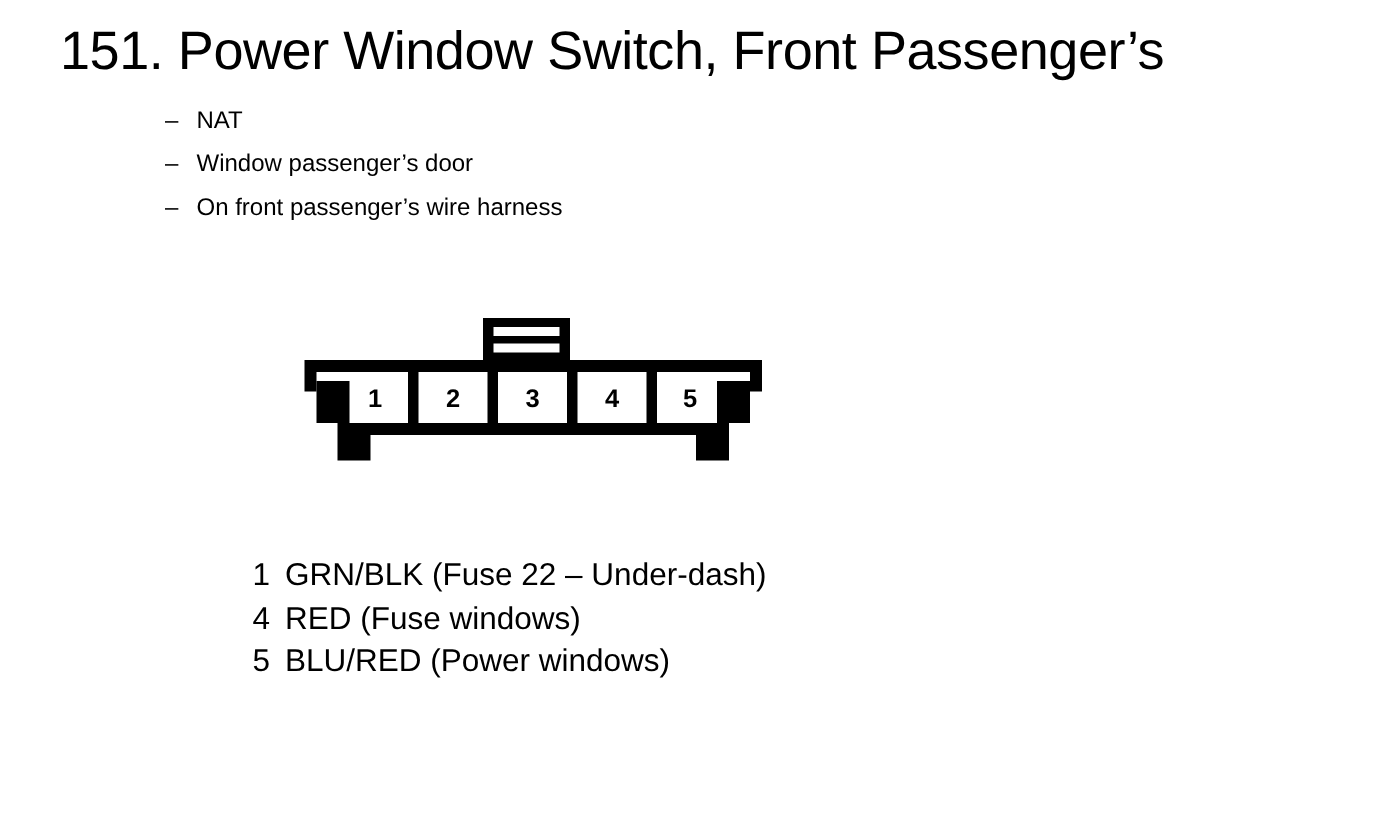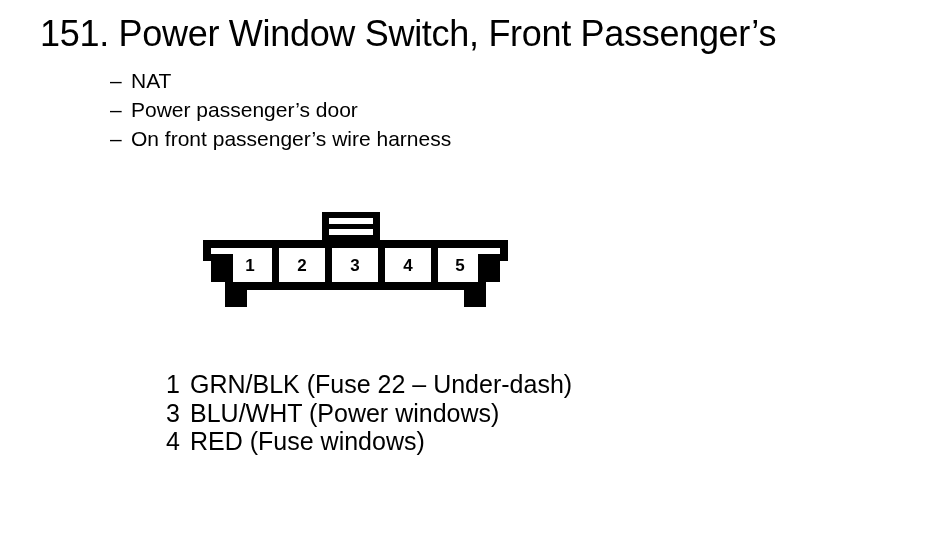--- a/index.html
+++ b/index.html
@@ -27,21 +27,21 @@
     white-space: nowrap;
     line-height: 44px;
     margin-left: 20px;
   }
 
   
   #spec-list {
     position: absolute;
     left: 110px;
     top: 66px;
-    font-size: 21px;
+    font-size: 16px;
     line-height: 29px;
   }
   #spec-list .spec-row {
     white-space: nowrap;
     display: block;
   }
   #spec-list .spec-dash {
     display: inline-block;
     width: 21px;
   }
@@ -63,21 +63,21 @@
     font-size: 17px;
     font-weight: bold;
     text-anchor: middle;
   }
 
   
   #pin-legend {
     position: absolute;
     left: 160px;
     top: 370px;
-    font-size: 25px;
+    font-size: 21px;
     line-height: 28.5px;
   }
   #pin-legend .legend-row {
     white-space: nowrap;
     display: block;
   }
   #pin-legend .legend-num {
     display: inline-block;
     width: 20px;
     text-align: right;
@@ -90,21 +90,21 @@
 </head>
 <body>
 
 <div id="page-title">151. Power Window Switch, Front Passenger’s</div>
 
 <div id="spec-list">
   <span class="spec-row">
     <span class="spec-dash">–</span><span>NAT</span>
   </span>
   <span class="spec-row">
-    <span class="spec-dash">–</span><span>Power passenger’s door</span>
+    <span class="spec-dash">–</span><span>Window passenger’s door</span>
   </span>
   <span class="spec-row">
     <span class="spec-dash">–</span><span>On front passenger’s wire harness</span>
   </span>
 </div>
 
 <div id="connector">
   <svg width="320" height="105" viewBox="0 0 320 105" xmlns="http://www.w3.org/2000/svg">
 
     <g>
@@ -151,18 +151,18 @@
     <text class="cell-number" x="205" y="60">4</text>
     <text class="cell-number" x="257" y="60">5</text>
   </svg>
 </div>
 
 <div id="pin-legend">
   <span class="legend-row">
     <span class="legend-num">1</span><span class="legend-desc">GRN/BLK (Fuse 22 – Under-dash)</span>
   </span>
   <span class="legend-row">
-    <span class="legend-num">3</span><span class="legend-desc">BLU/WHT (Power windows)</span>
+    <span class="legend-num">4</span><span class="legend-desc">RED (Fuse windows)</span>
   </span>
   <span class="legend-row">
-    <span class="legend-num">4</span><span class="legend-desc">RED (Fuse windows)</span>
+    <span class="legend-num">5</span><span class="legend-desc">BLU/RED (Power windows)</span>
   </span>
 </div>
 
 </body></html>

